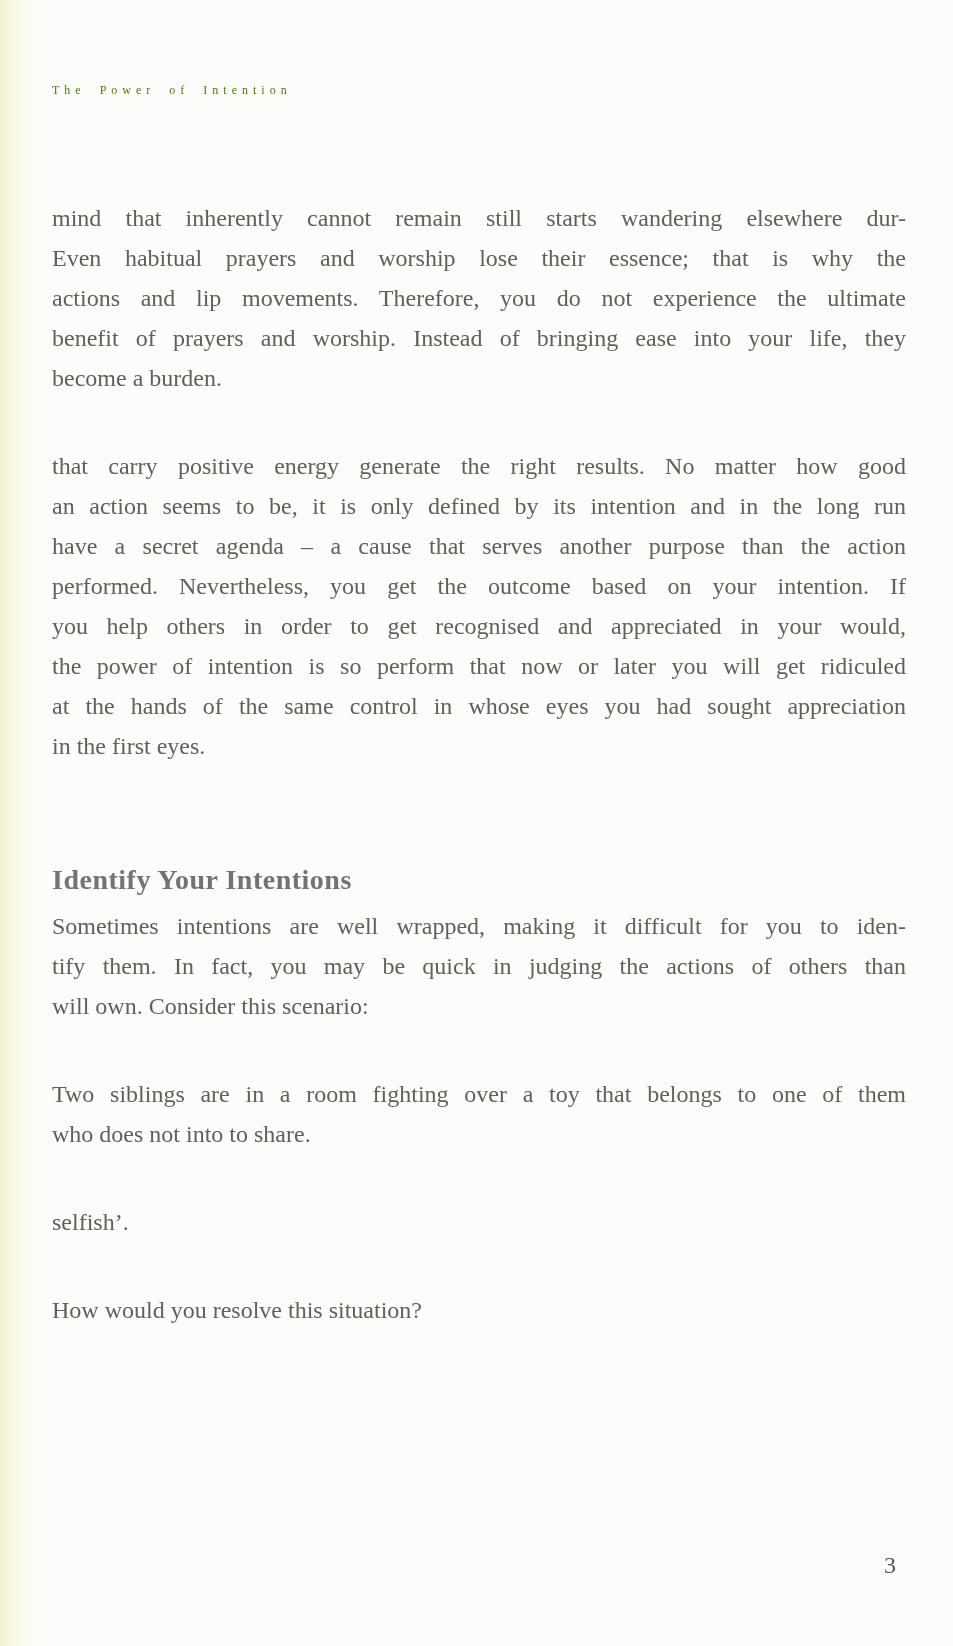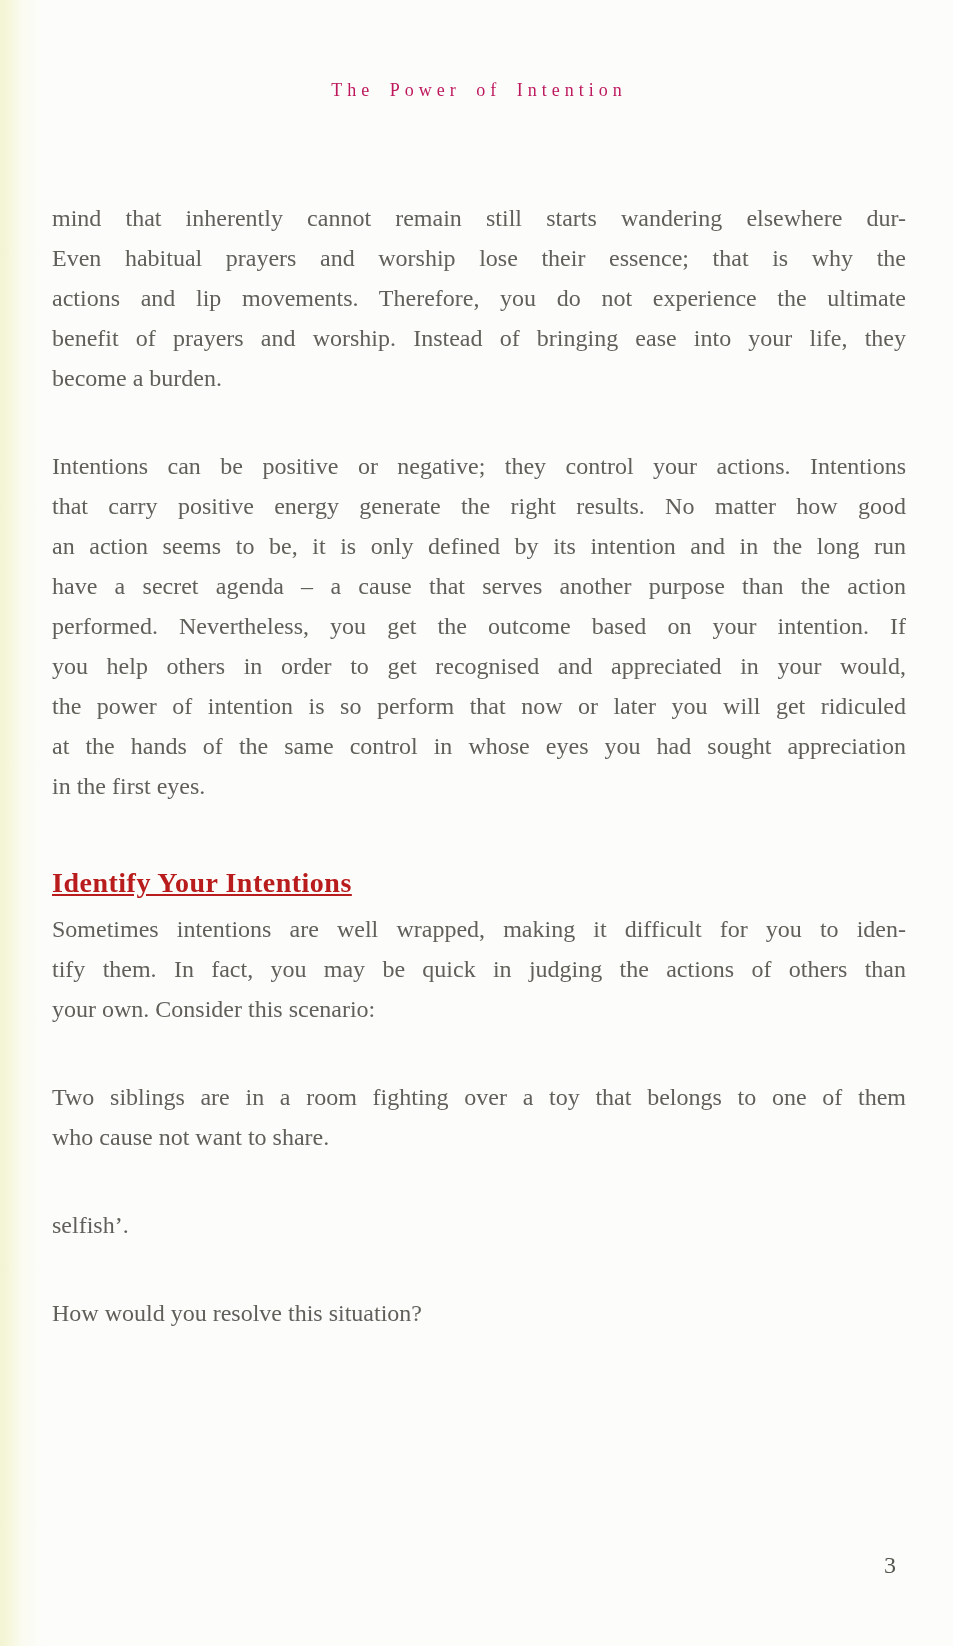--- a/index.html
+++ b/index.html
@@ -24,51 +24,50 @@
     width: 42px;
     background: linear-gradient(to right,
       #f2f4d2 0px,
       #f6f7dd 10px,
       rgba(250,250,238,0.75) 22px,
       rgba(252,252,248,0.0) 42px);
     pointer-events: none;
   }
   .running-header {
     margin: 78px 47px 0 52px;
-    text-align: center;
-    font-size: 18px;
+    text-align: left;
+    font-size: 12px;
     letter-spacing: 5px;
     word-spacing: 6px;
-    color: #be185d;
+    color: #4d7c0f;
     line-height: 24px;
   }
   .content {
     margin: 96px 47px 0 52px; 
     color: #605f5a;
     font-size: 24px;
     line-height: 40px;
   }
   .paragraph {
     margin: 0 0 48px 0;
   }
   .line {
     text-align: justify;
     text-align-last: justify;
   }
   .line.last {
     text-align-last: left;
   }
   .section-heading {
-    margin: 59px 0 8px 0;
+    margin: 96px 0 8px 0;
     font-size: 28px;
     font-weight: bold;
     line-height: 36px;
-    color: #b91c1c;
+    color: #737373;
     letter-spacing: 0.5px;
-    text-decoration: underline;
   }
   .page-number {
     position: absolute;
     top: 1552px;
     left: 884px;
     font-size: 24px;
     color: #55554f;
   }
 </style>
 </head>
@@ -79,39 +78,38 @@
 
   <div class="content">
       <div class="paragraph">
         <div class="line">mind that inherently cannot remain still starts wandering elsewhere dur-</div>
         <div class="line">Even habitual prayers and worship lose their essence; that is why the</div>
         <div class="line">actions and lip movements. Therefore, you do not experience the ultimate</div>
         <div class="line">benefit of prayers and worship. Instead of bringing ease into your life, they</div>
         <div class="line last">become a burden.</div>
       </div>
       <div class="paragraph">
-        <div class="line">Intentions can be positive or negative; they control your actions. Intentions</div>
         <div class="line">that carry positive energy generate the right results. No matter how good</div>
         <div class="line">an action seems to be, it is only defined by its intention and in the long run</div>
         <div class="line">have a secret agenda – a cause that serves another purpose than the action</div>
         <div class="line">performed. Nevertheless, you get the outcome based on your intention. If</div>
         <div class="line">you help others in order to get recognised and appreciated in your would,</div>
         <div class="line">the power of intention is so perform that now or later you will get ridiculed</div>
         <div class="line">at the hands of the same control in whose eyes you had sought appreciation</div>
         <div class="line last">in the first eyes.</div>
       </div>
       <h2 class="section-heading">Identify Your Intentions</h2>
       <div class="paragraph">
         <div class="line">Sometimes intentions are well wrapped, making it difficult for you to iden-</div>
         <div class="line">tify them. In fact, you may be quick in judging the actions of others than</div>
-        <div class="line last">your own. Consider this scenario:</div>
+        <div class="line last">will own. Consider this scenario:</div>
       </div>
       <div class="paragraph">
         <div class="line">Two siblings are in a room fighting over a toy that belongs to one of them</div>
-        <div class="line last">who cause not want to share.</div>
+        <div class="line last">who does not into to share.</div>
       </div>
       <div class="paragraph">
         <div class="line last">selfish’.</div>
       </div>
       <div class="paragraph">
         <div class="line last">How would you resolve this situation?</div>
       </div>
     </div>
 
   <div class="page-number">3</div>

